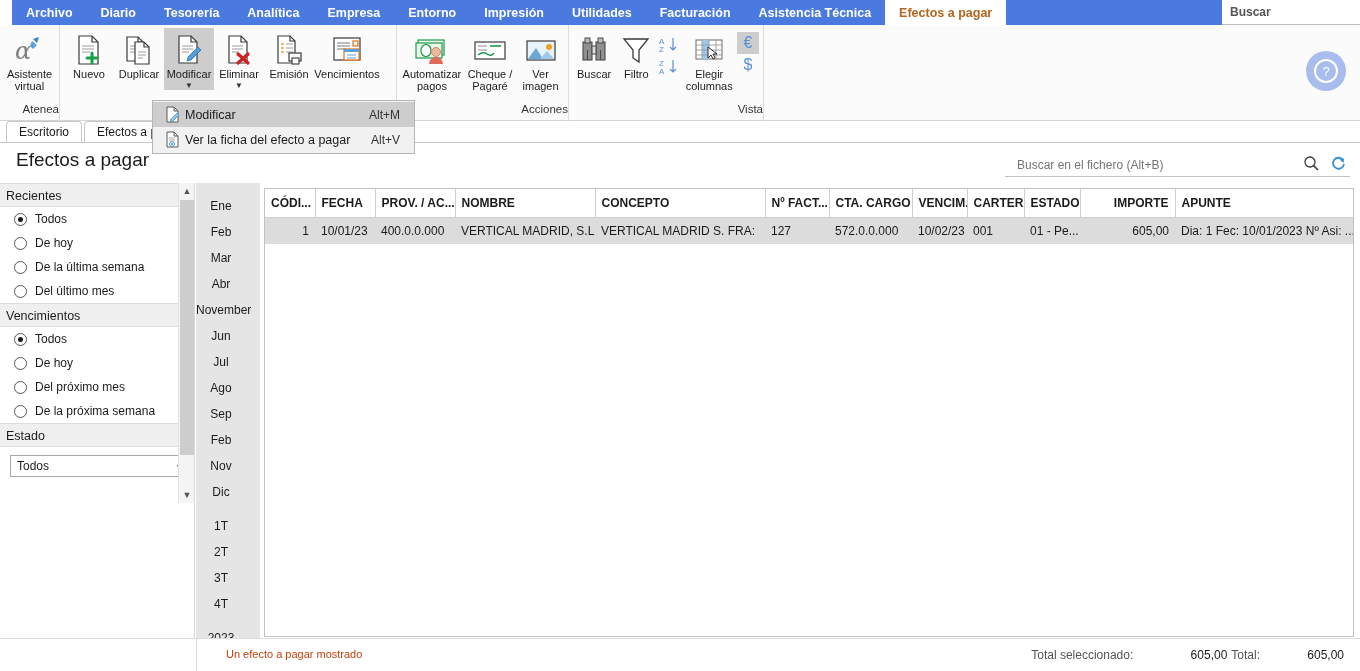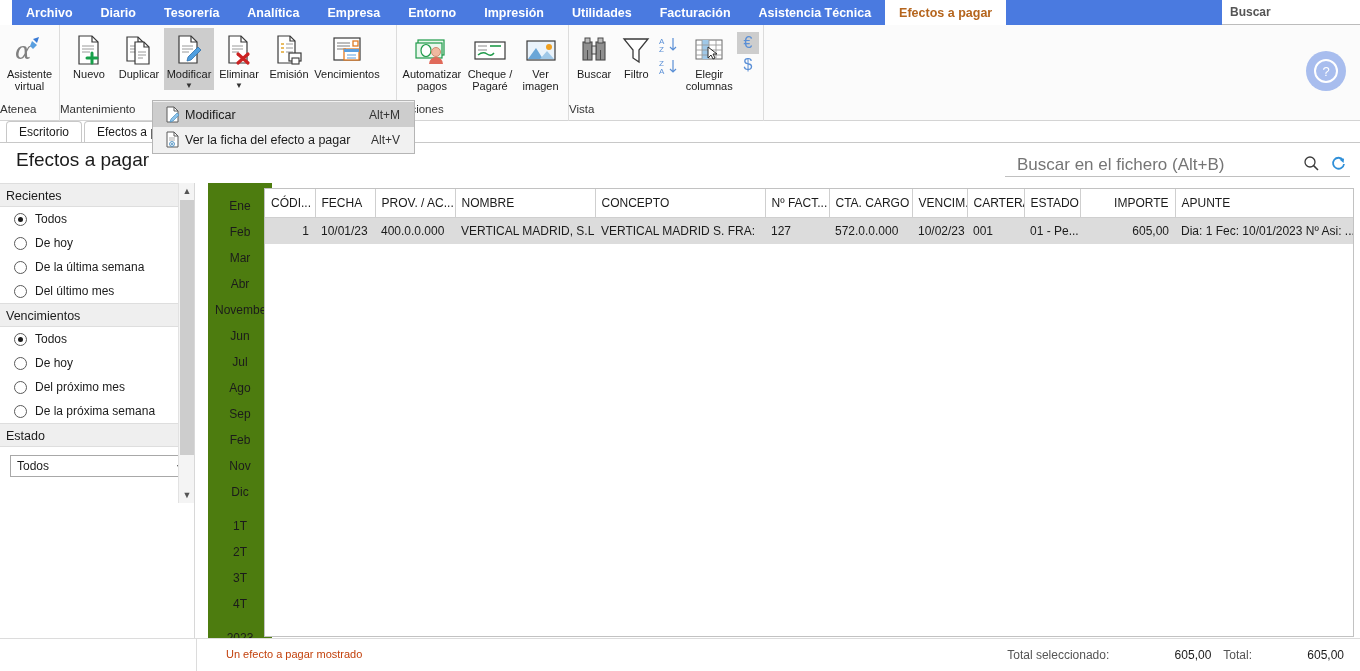--- a/index.html
+++ b/index.html
@@ -53,21 +53,21 @@
   .ribbon-groups { display: flex; height: 96px; align-items: flex-start; }
   .rgroup {
     height: 96px;
     position: relative;
     display: flex; flex-direction: column;
     border-right: 1px solid #dcdcdc;
   }
   .rgroup-items { display: flex; height: 74px; align-items: flex-start; padding: 3px 4px 0 4px;}
   .rgroup-label {
     height: 20px; line-height: 20px;
-    text-align: left;
+    text-align: right;
     font-size: 11.5px;
     color: #333;
   }
   .rbtn {
     width: 50px;
     display: flex; flex-direction: column; align-items: center;
     padding: 4px 1px 0 1px;
     cursor: default;
     font-size: 11px;
     line-height: 12px;
@@ -160,21 +160,21 @@
   .file-search {
     position: absolute; right: 10px; top: 10px;
     width: 345px; height: 24px;
     border-bottom: 1px solid #c0c0c0;
     display: flex; align-items: center;
   }
   .file-search input {
     flex: 1;
     border: none; outline: none;
     font-family: "Liberation Sans", sans-serif;
-    font-size: 17px;
+    font-size: 12px;
     color: #14532d;
     background: transparent;
     padding-left: 12px;
   }
   .fs-ico { width: 26px; text-align: center; color: #3a6fc4; font-size: 15px; cursor: default;}
 
   
   .sidebar {
     position: absolute; left: 0; top: 183px;
     width: 195px; height: 488px;
@@ -240,24 +240,24 @@
   }
   .sb-scroll .thumb {
     position: absolute; left: 1px; top: 17px;
     width: 14px; height: 255px;
     background: #cdcdcd;
   }
   .sb-scroll .arrw.dn { position: absolute; bottom: 0; left: 0;}
 
   
   .monthrail {
-    position: absolute; left: 208px; top: 183px;
+    position: absolute; left: 196px; top: 183px;
     width: 64px; height: 455px;
-    background: #4d7c0f;
-    display: flex; flex-direction: column; align-items: center;
+    background: #e5e5e5;
+    display: flex; flex-direction: column; align-items: flex-start;
     padding-top: 10px;
   }
   .month {
     width: 50px; height: 26px;
     line-height: 26px;
     text-align: center;
     font-size: 12px;
     color: #1b1b1b;
     cursor: default;
   }
@@ -270,21 +270,21 @@
     border: 1px solid #c2c2c2;
     background: #ffffff;
     overflow: hidden;
   }
   table.grid { border-collapse: collapse; width: 1088px; table-layout: fixed; }
   table.grid th {
     height: 28px;
     background: #ffffff;
     border-right: 1px solid #cfcfcf;
     border-bottom: 1px solid #cfcfcf;
-    font-weight: normal;
+    font-weight: bold;
     font-size: 12px;
     text-align: left;
     padding: 0 6px;
     color: #1b1b1b;
     white-space: nowrap;
     overflow: hidden;
   }
   table.grid th.num { text-align: right; }
   table.grid td {
     height: 27px;
@@ -303,21 +303,21 @@
     width: 1360px; height: 33px;
     background: #ffffff;
     border-top: 1px solid #dcdcdc;
   }
   .status-left {
     position: absolute; left: 226px; top: 9px;
     font-size: 11px; color: #c2410c;
   }
   .status-right {
     position: absolute; right: 16px; top: 9px;
-    display: flex; align-items: center; gap: 12px;
+    display: flex; align-items: center; gap: 4px;
     font-size: 12px;
   }
   .status-right .lab { color: #555; }
   .status-right .val { color: #1b1b1b; text-align: right; }
 
   .vline {
     position: absolute;
     background: #dcdcdc;
   }
 </style>

